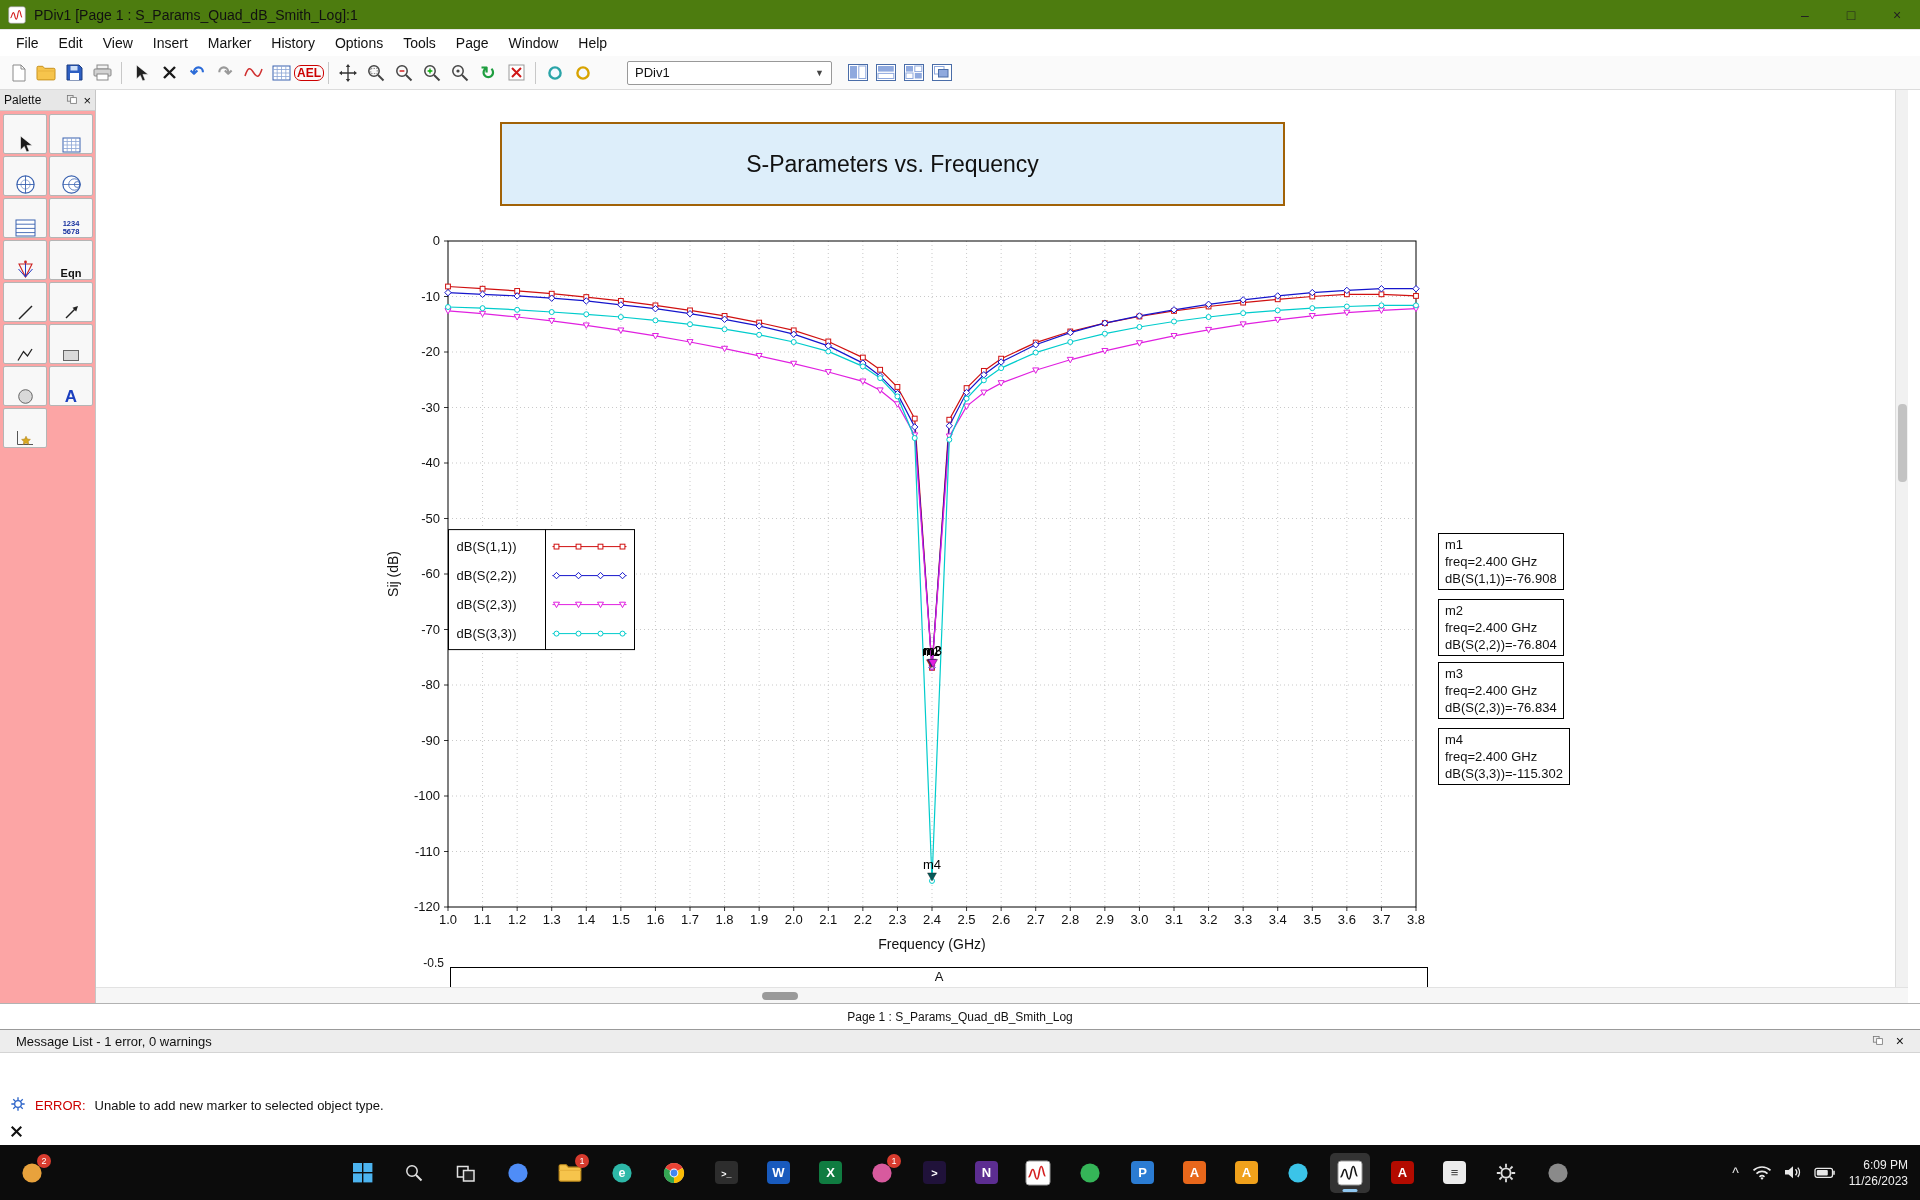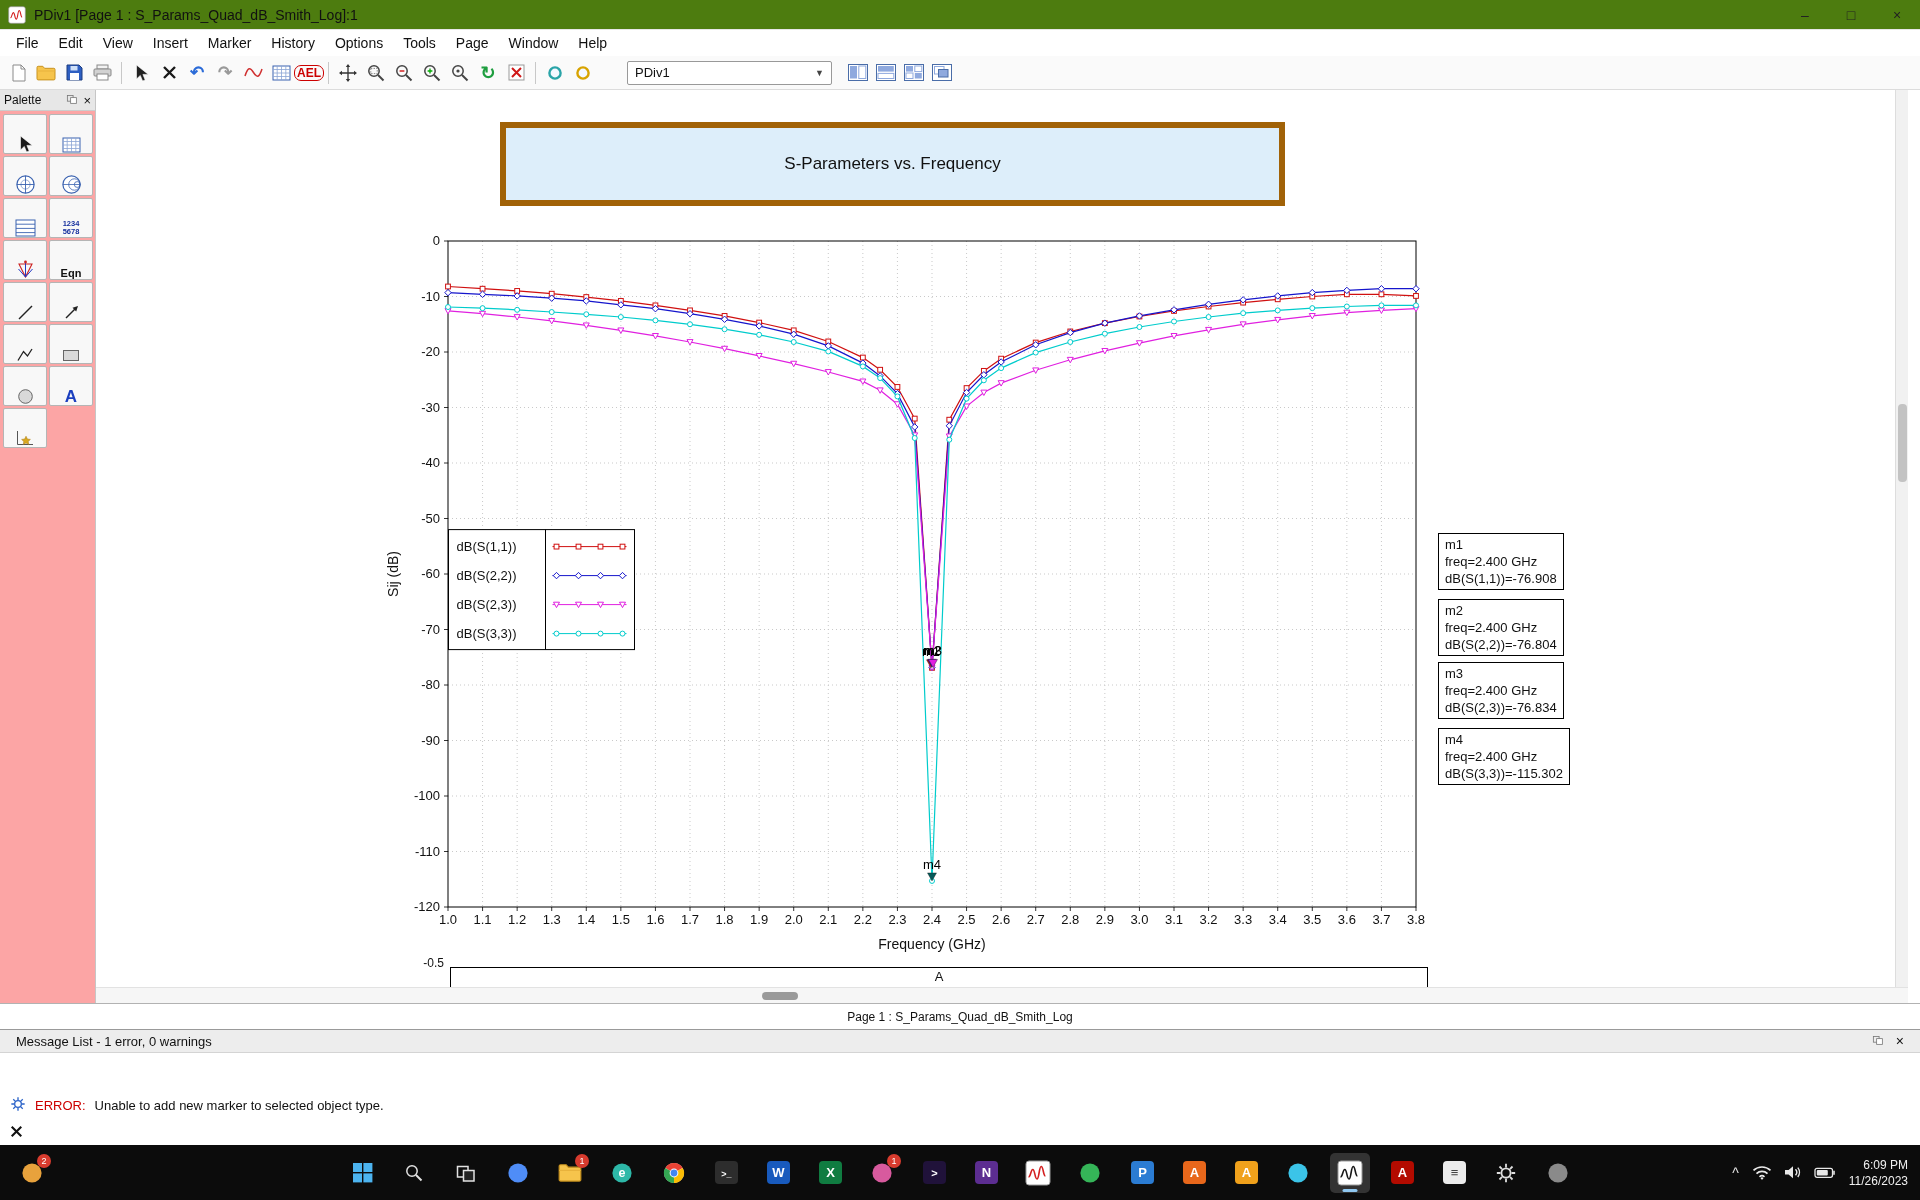--- a/index.html
+++ b/index.html
@@ -40,22 +40,22 @@
     padding:0 4px;background:#e7e7e7;border-bottom:1px solid #ccc;}
   .pal-head .sp{margin-left:auto;display:flex;align-items:center;gap:5px;}
   .pal-close{font-size:13px;line-height:1;}
   .pal-grid{display:grid;grid-template-columns:44px 44px;gap:2px;padding:3px;}
   .pal-btn{width:44px;height:40px;background:#f8f8f8;border:1px solid #b5b5b5;
     display:flex;align-items:flex-end;justify-content:center;border-radius:2px;padding:0;}
 
   
   #canvas{position:absolute;left:96px;top:90px;width:1812px;height:897px;background:#fff;overflow:hidden;}
   #plot-title-box{position:absolute;left:404px;top:32px;width:785px;height:84px;
-    border:6px solid #a16207;background:#ddeefa;display:flex;align-items:center;
-    justify-content:center;font-size:17px;}
+    border:2px solid #a16207;background:#ddeefa;display:flex;align-items:center;
+    justify-content:center;font-size:23px;}
   #chart-svg{position:absolute;left:244px;top:125px;}
   .marker-box{position:absolute;left:1342px;border:1px solid #000;background:#fff;
     font-size:13px;line-height:1.32;padding:2px 6px;width:max-content;}
   #secondary-plot{position:absolute;left:354px;top:877px;width:978px;height:40px;
     border:1px solid #000;border-bottom:none;background:#fff;}
   #secondary-annot{position:absolute;left:50%;transform:translateX(-50%);top:1px;font-size:13px;}
   #secondary-ytick{position:absolute;left:302px;top:866px;width:46px;text-align:right;font-size:12px;}
   #vscroll{position:absolute;right:0;top:0;width:13px;height:100%;background:#f1f1f1;
     border-left:1px solid #ddd;}
   #vscroll .thumb{position:absolute;left:2px;top:314px;width:9px;height:78px;

